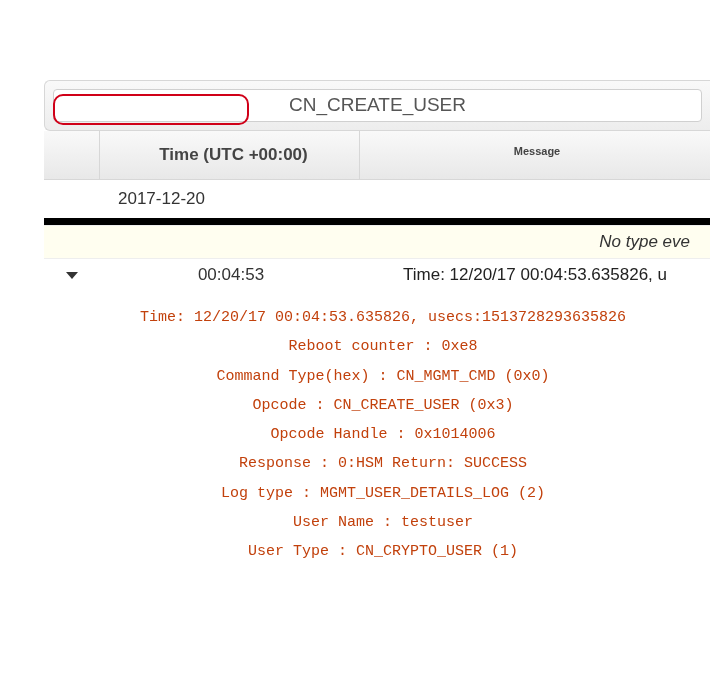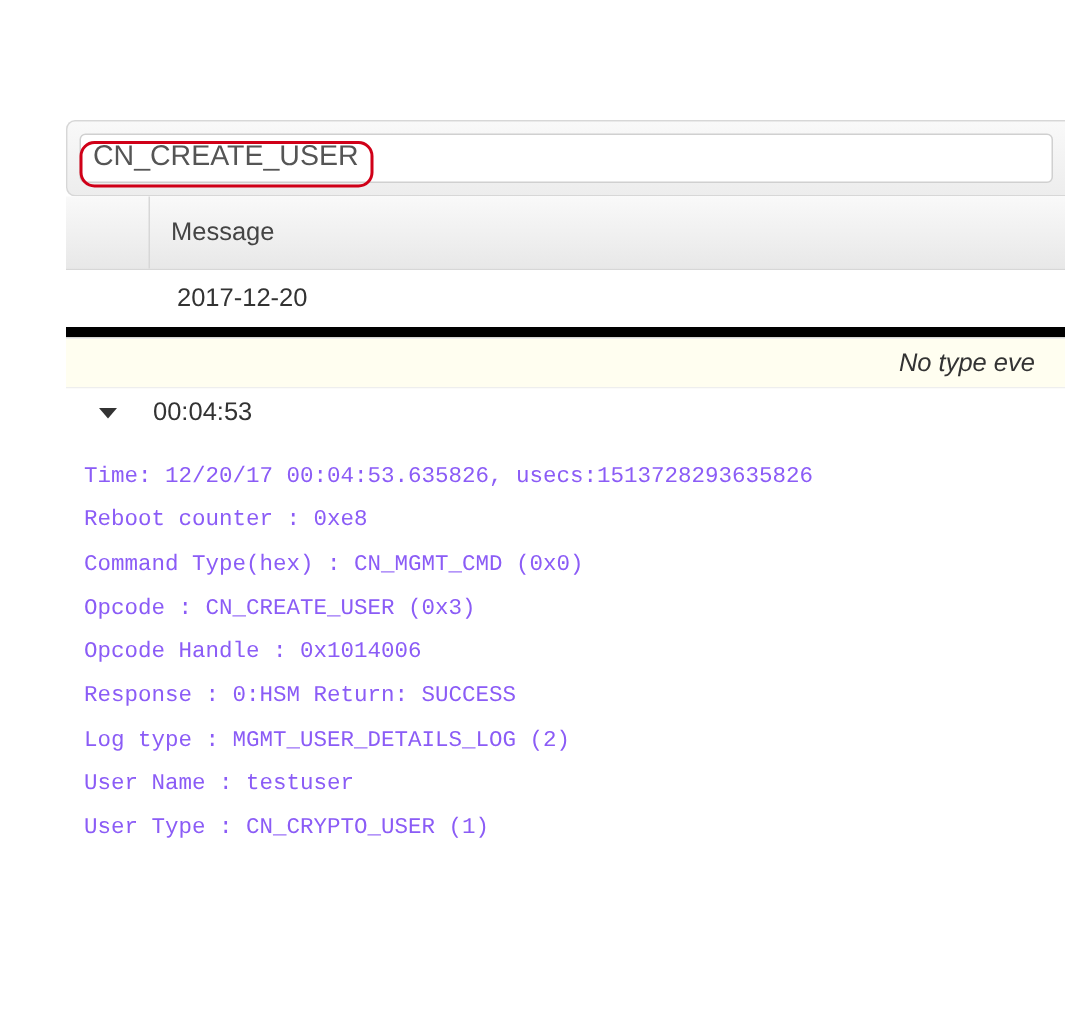--- a/index.html
+++ b/index.html
@@ -1,15 +1,15 @@
 <!DOCTYPE html>
 <html><head>
 <meta charset="utf-8">
 <style>
-  * { box-sizing: border-box; }
+  * { box-sizing: border-box; text-align: center; }
   html, body { margin: 0; padding: 0; }
   body {
     font-family: Arial, Helvetica, sans-serif;
     background: #ffffff;
     color: #333;
     width: 710px;
     height: 673px;
     overflow: hidden;
     font-size: 14px;
     padding-top: 80px;
@@ -65,22 +65,22 @@
     width: 260px;
     padding: 14px 10px 14px 18px;
     border-right: 1px solid #d7d7d7;
     font-weight: bold;
     font-size: 17px;
     color: #444;
   }
   .col-message {
     flex: 1;
     padding: 14px 10px 14px 14px;
-    font-weight: normal;
-    font-size: 17px;
+    font-weight: bold;
+    font-size: 11px;
     color: #444;
   }
 
   
   .date-row {
     margin: 0 0 0 14px;
     display: flex;
     align-items: center;
     border-bottom: 7px solid #000000;
     background: #fff;
@@ -140,49 +140,51 @@
     white-space: nowrap;
     overflow: hidden;
   }
 
   
   .details {
     margin: 10px 0 0 26px;
     font-family: "Courier New", Courier, monospace;
     font-size: 15px;
     line-height: 1.95;
-    color: #8b5cf6;
+    color: #c2410c;
   }
   .details .line { white-space: nowrap; }
 </style>
 </head>
 <body>
 
 <div class="search-container">
   <input class="search-input" type="text" value="CN_CREATE_USER" style="">
 </div>
 <div class="highlight-circle"></div>
 
 <div class="header-row">
   <div class="col-spacer"></div>
+  <div class="col-time">Time (UTC +00:00)</div>
   <div class="col-message">Message</div>
 </div>
 
 <div class="date-row">
   <div class="date-col-spacer"></div>
   <div class="date-value">2017-12-20</div>
 </div>
 
 <div class="noevents-row">No type eve</div>
 
 <div class="event-row">
   <div class="caret-cell">
     <div class="caret-down"></div>
   </div>
   <div class="event-time-cell">00:04:53</div>
+  <div class="event-msg-cell">Time: 12/20/17 00:04:53.635826, u</div>
 </div>
 
 <div class="details">
   <div class="line">Time: 12/20/17 00:04:53.635826, usecs:1513728293635826</div>
   <div class="line">Reboot counter : 0xe8</div>
   <div class="line">Command Type(hex) : CN_MGMT_CMD (0x0)</div>
   <div class="line">Opcode : CN_CREATE_USER (0x3)</div>
   <div class="line">Opcode Handle : 0x1014006</div>
   <div class="line">Response : 0:HSM Return: SUCCESS</div>
   <div class="line">Log type : MGMT_USER_DETAILS_LOG (2)</div>

